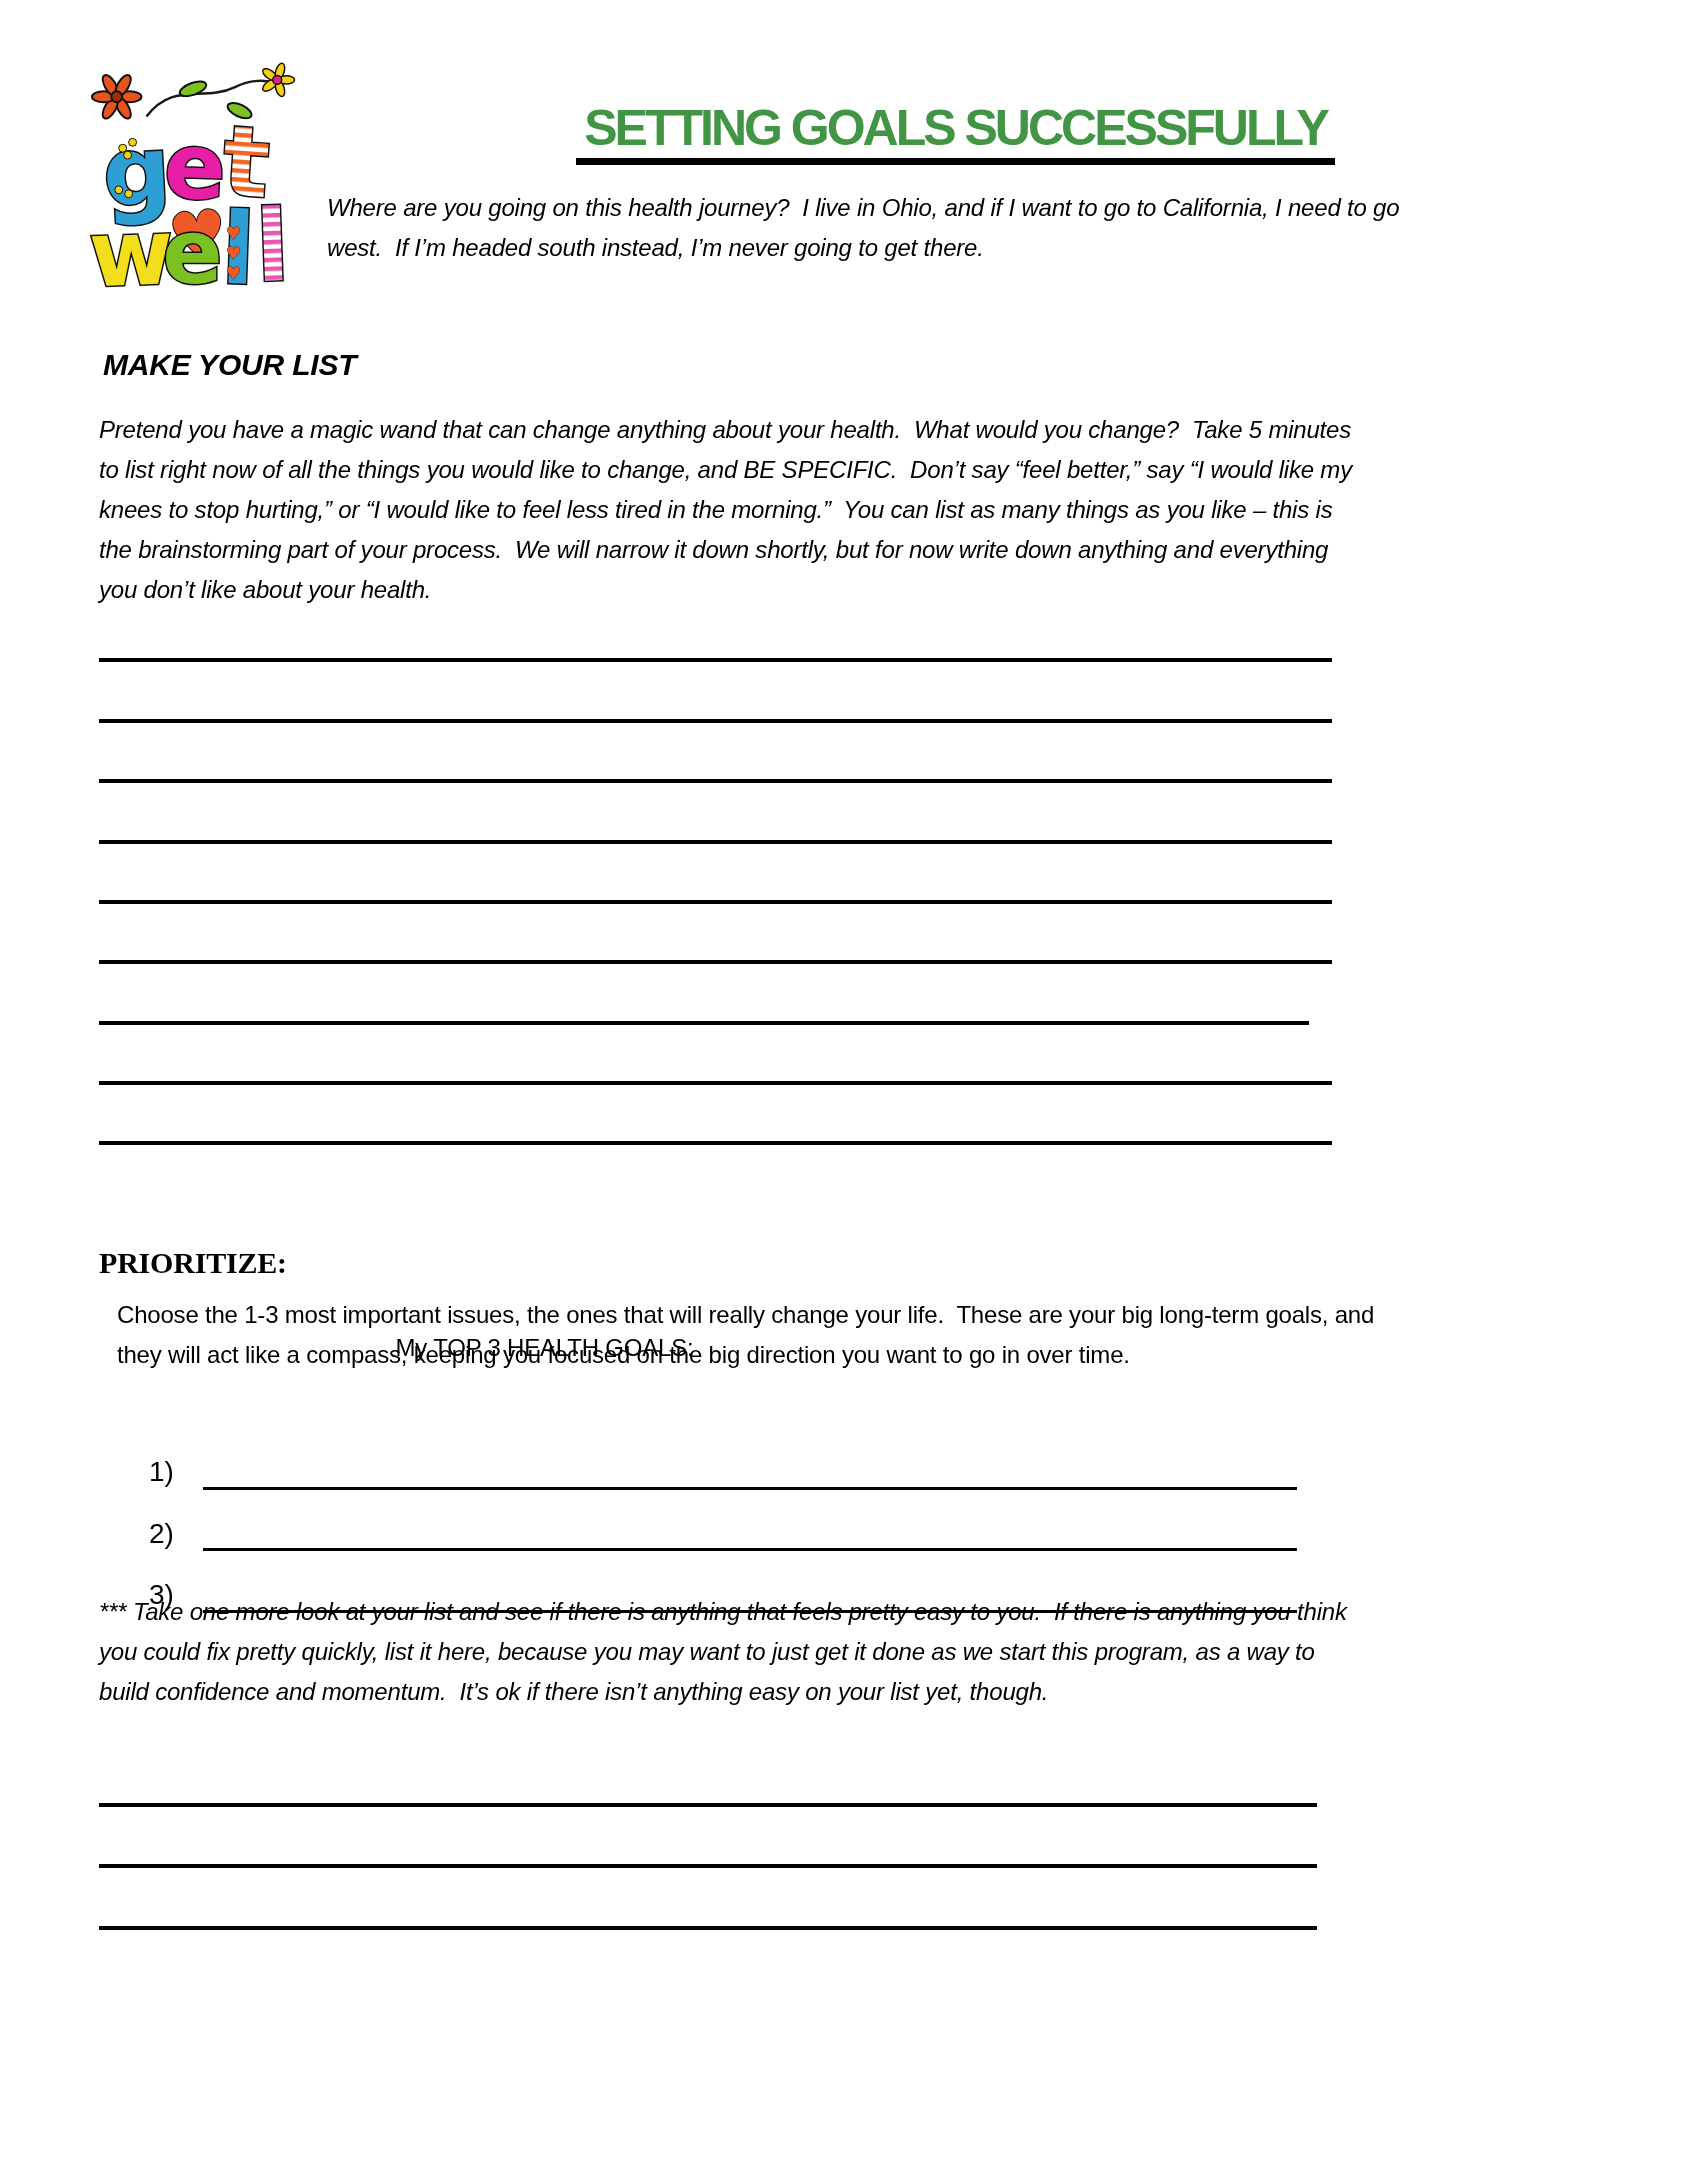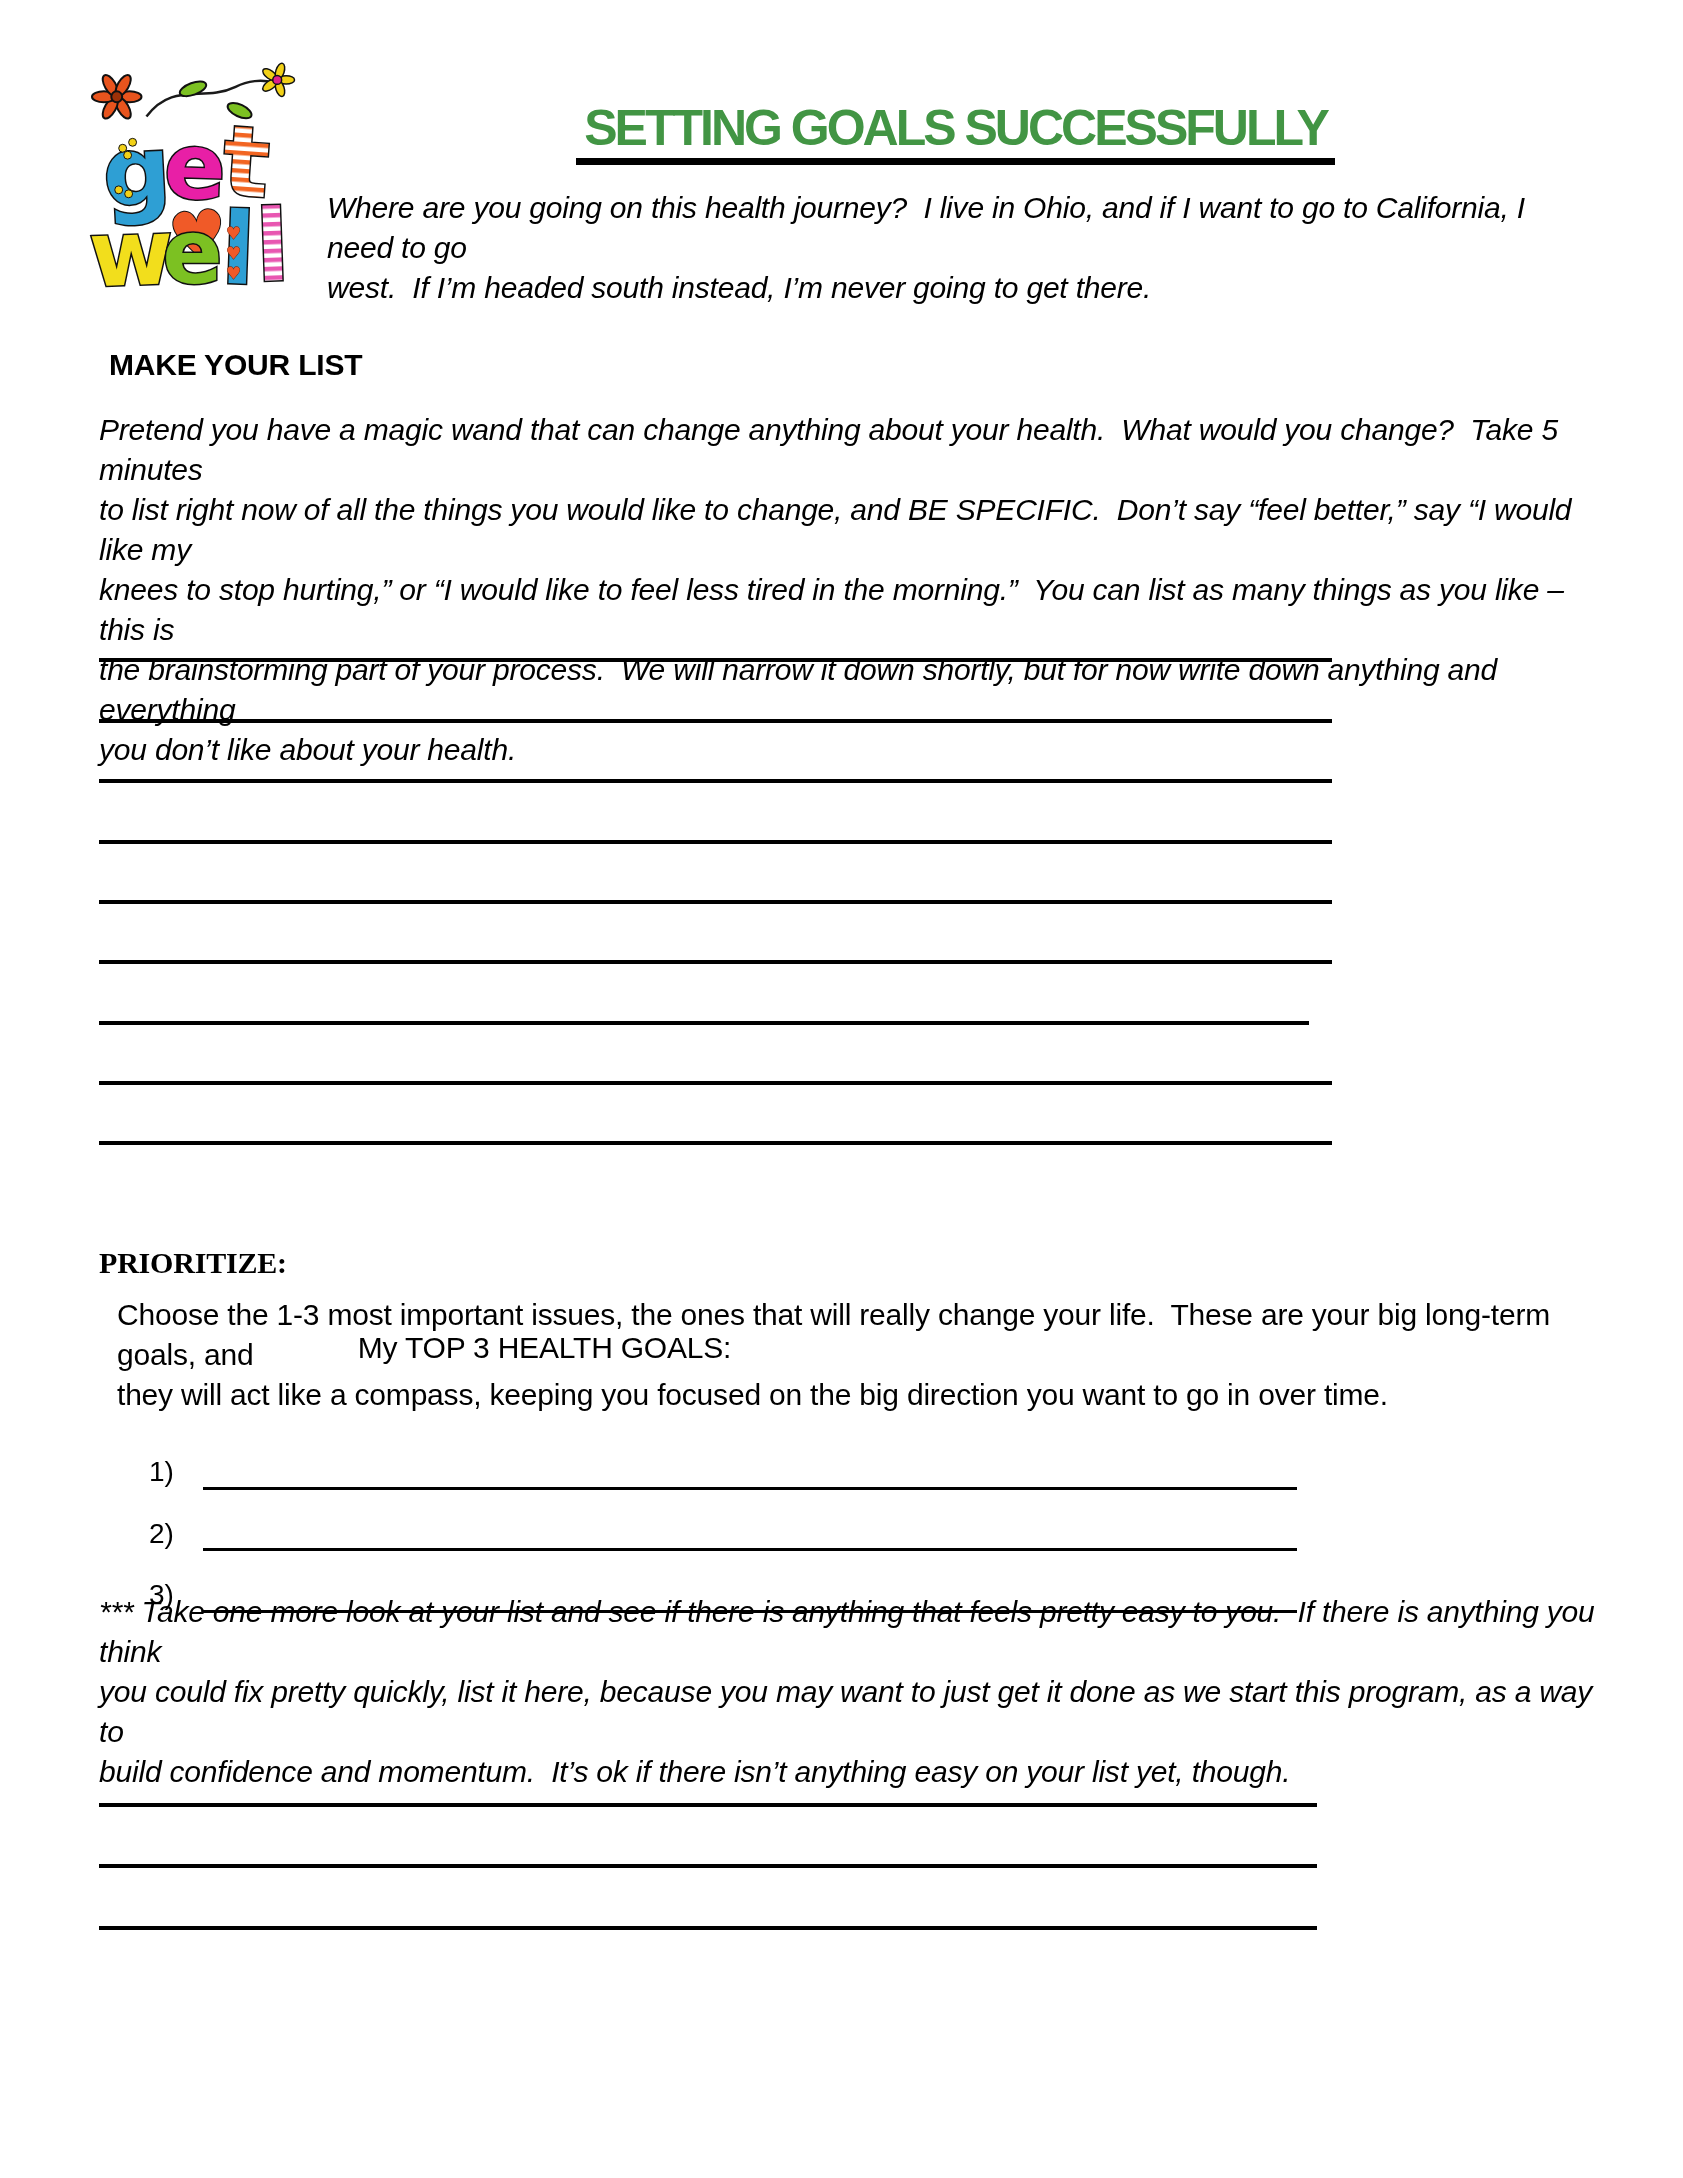--- a/index.html
+++ b/index.html
@@ -3,21 +3,21 @@
 <meta charset="utf-8">
 <style>
   html,body { margin:0; padding:0; background:#ffffff; }
   #page {
     position:relative; width:1683px; height:2178px; background:#ffffff;
     font-family:"Liberation Sans", sans-serif; color:#000;
     overflow:hidden;
   }
   .para {
     position:absolute; white-space:pre-wrap;
-    font-size:30px; line-height:40px; letter-spacing:-0.2px;
+    font-size:24px; line-height:40px; letter-spacing:-0.2px;
   }
   .i { font-style:italic; }
   .heading { position:absolute; font-size:30px; font-weight:bold; letter-spacing:-0.2px; }
   #title-wrap { position:absolute; left:327px; top:101px; width:1257px; text-align:center; }
   #title-text {
     display:inline-block; font-weight:bold; font-size:50px; line-height:55px;
     letter-spacing:-3px; border-bottom:7px solid #000; padding:0 8px 2px 8px;
   }
   .rule { position:absolute; background:#000; height:4px; left:99px; }
   .goal-num { position:absolute; left:149px; font-size:28px; line-height:34px; }
@@ -107,21 +107,21 @@
     </g>
   </svg>
 
   <div id="title-wrap">
     <span id="title-text" style="color: rgb(66, 149, 68);">SETTING GOALS SUCCESSFULLY</span>
   </div>
 
   <div class="para i" style="left:327px; top:188px; width:1267px;">Where are you going on this health journey?  I live in Ohio, and if I want to go to California, I need to go
 west.  If I’m headed south instead, I’m never going to get there.</div>
 
-  <div class="heading" style="left:109px; top:348px;">MAKE YOUR LIST</div>
+  <div class="heading" style="left:103px; top:348px;font-style:italic;">MAKE YOUR LIST</div>
 
   <div class="para" style="left:99px; top:410px; width:1515px;font-style:italic;">Pretend you have a magic wand that can change anything about your health.  What would you change?  Take 5 minutes
 to list right now of all the things you would like to change, and BE SPECIFIC.  Don’t say “feel better,” say “I would like my
 knees to stop hurting,” or “I would like to feel less tired in the morning.”  You can list as many things as you like – this is
 the brainstorming part of your process.  We will narrow it down shortly, but for now write down anything and everything
 you don’t like about your health.</div>
 
   <div class="rule" style="top:658px;  width:1233px;"></div>
   <div class="rule" style="top:719px;  width:1233px;"></div>
   <div class="rule" style="top:779px;  width:1233px;"></div>

